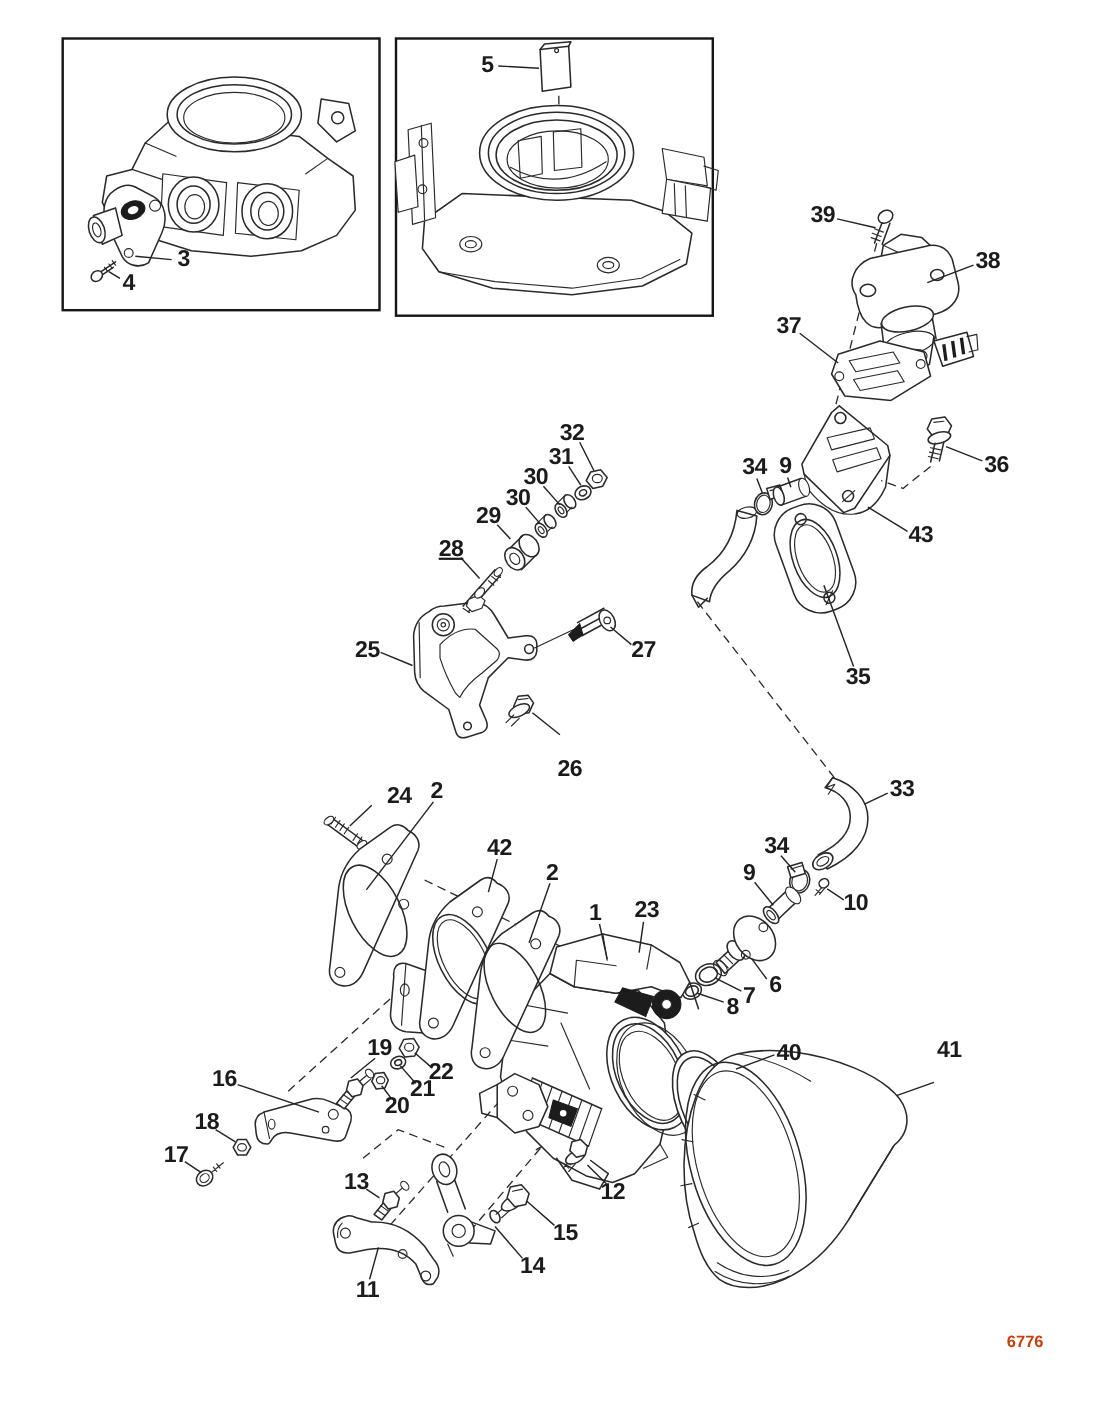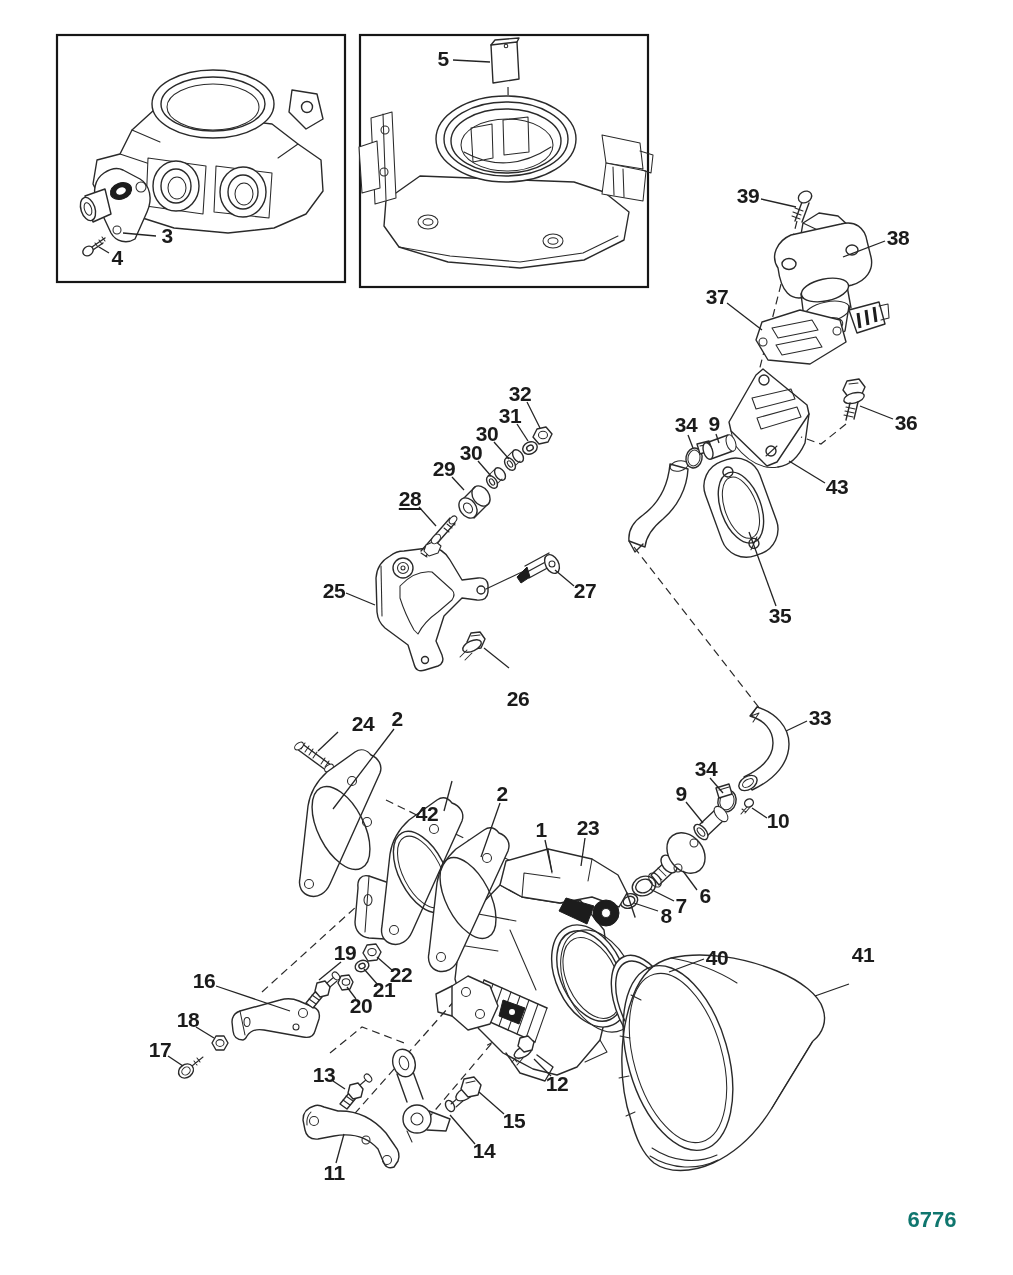--- a/index.html
+++ b/index.html
@@ -10,22 +10,22 @@
   .f{fill:#ffffff;stroke:#2a2a2a;stroke-width:1.4;stroke-linejoin:round;}
   .th{stroke-width:1.05;}
   .d{fill:#1c1c1c;stroke:#1c1c1c;stroke-width:1;}
   .w{fill:#ffffff;stroke:none;}
   .dkln{fill:none;stroke:#1c1c1c;stroke-width:3;}
   .dash{fill:none;stroke:#2a2a2a;stroke-width:1.2;stroke-dasharray:8 5;}
   .frame{fill:none;stroke:#161616;stroke-width:2.2;}
   .leader{stroke:#242424;stroke-width:1.3;}
   .callout{position:absolute;transform:translate(-50%,-50%);font-weight:bold;font-size:21px;
            color:#1b1b1b;letter-spacing:-0.5px;white-space:nowrap;}
-  .fig-number{position:absolute;transform:translate(-50%,-50%);font-weight:bold;font-size:22px;
-           color:#0f766e;}
+  .fig-number{position:absolute;transform:translate(-50%,-50%);font-weight:bold;font-size:15px;
+           color:#c2410c;}
 </style>
 </head>
 <body>
 
 <div id="stage">
 
 <svg id="art" width="1013" height="1275" viewBox="0 0 1013 1275">
 
   <g>
     <path class="dash" d="M797,221 L753,395"></path>
@@ -492,21 +492,21 @@
       <div class="callout" style="left: 324px; top: 1075px;">13</div>
       <div class="callout" style="left: 160px; top: 1050px;">17</div>
       <div class="callout" style="left: 188px; top: 1020px;">18</div>
       <div class="callout" style="left: 204px; top: 981px;">16</div>
       <div class="callout" style="left: 345px; top: 953px;">19</div>
       <div class="callout" style="left: 361px; top: 1006px; text-align: right;">20</div>
       <div class="callout" style="left: 384px; top: 990px;">21</div>
       <div class="callout" style="left: 401px; top: 975px;">22</div>
       <div class="callout" style="left: 343px; top: 724px; margin-left: 20px;">24</div>
       <div class="callout" style="left: 397px; top: 719px;">2</div>
-      <div class="callout" style="left: 427px; top: 771px; margin-top: 43px;">42</div>
+      <div class="callout" style="left: 454px; top: 771px;">42</div>
       <div class="callout" style="left: 502px; top: 794px;">2</div>
       <div class="callout" style="left: 334px; top: 591px;">25</div>
       <div class="callout" style="left: 518px; top: 699px;">26</div>
       <div class="callout" style="left: 585px; top: 591px;">27</div>
       <div class="callout" style="left: 410px; top: 499px; text-decoration: underline;">28</div>
       <div class="callout" style="left: 444px; top: 469px;">29</div>
       <div class="callout" style="left: 471px; top: 453px;">30</div>
       <div class="callout" style="left: 487px; top: 434px;">30</div>
       <div class="callout" style="left: 510px; top: 416px;">31</div>
       <div class="callout" style="left: 520px; top: 394px;">32</div>

